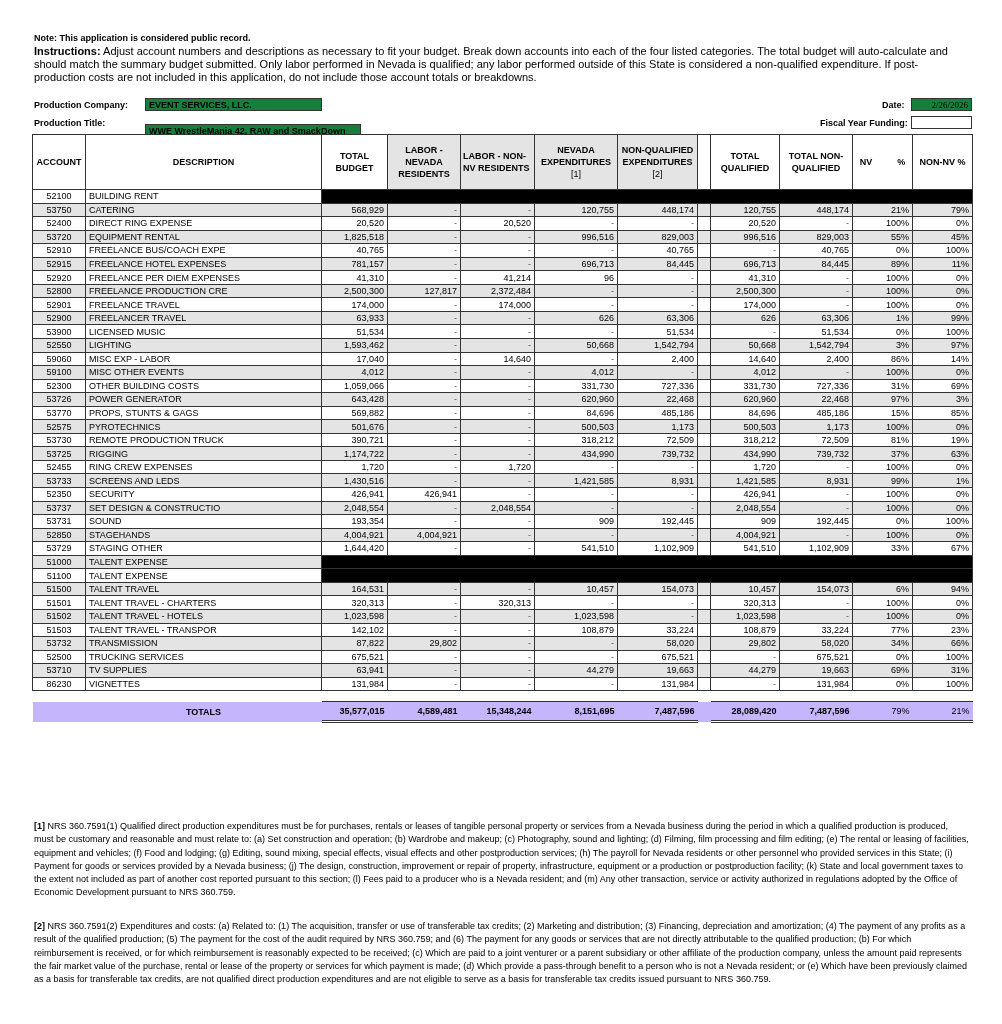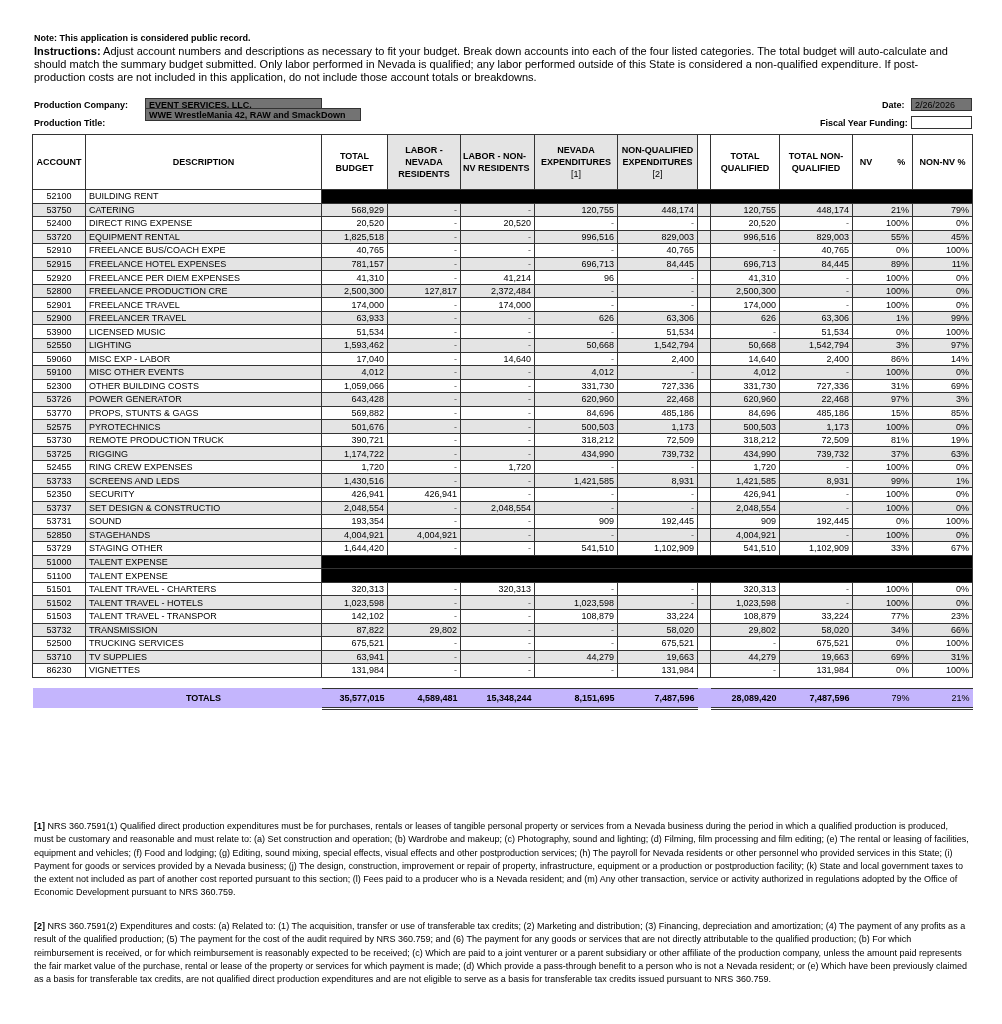--- a/index.html
+++ b/index.html
@@ -1,23 +1,23 @@
 <!DOCTYPE html>
 <html><head>
 <meta charset="utf-8">
 <style>
   html, body { margin:0; padding:0; background:#fff; }
   body { width:1002px; height:1024px; position:relative; font-family:"Liberation Sans", sans-serif; color:#000; overflow:hidden; }
   .note { position:absolute; left:34px; top:33px; font-size:9px; font-weight:bold; }
   .instr { position:absolute; left:34px; top:45px; width:935px; font-size:11px; line-height:13px; }
   .instr b { font-weight:bold; }
   .meta-label { position:absolute; font-size:9px; font-weight:bold; }
-  .meta-box { position:absolute; height:13px; border:1px solid #333; background:#737373; font-size:9px; font-weight:bold; line-height:13px; padding-left:3px; box-sizing:border-box; }
+  .meta-box { position:absolute; height:13px; border:1px solid #333; background:#15803d; font-size:9px; font-weight:bold; line-height:13px; padding-left:3px; box-sizing:border-box; }
   .meta-box.white { background:#fff; }
-  .meta-box.right { text-align:left; padding-right:3px; font-weight:normal; }
+  .meta-box.right { text-align:right; padding-right:3px; font-weight:normal;font-family:Liberation Serif, serif; }
 
   table.budget { position:absolute; left:32px; top:134px; border-collapse:collapse; table-layout:fixed; font-size:9px; }
   table.budget th { border:1px solid #333; font-weight:bold; text-align:center; vertical-align:middle; height:54px; padding:0 2px; line-height:12px; background:#fff; }
   table.budget th.shade { background:#e4e4e4; }
   table.budget th .fn { font-weight:normal; }
   table.budget td { border:1px solid #333; height:12.55px; padding:0 3px; line-height:12px; white-space:nowrap; overflow:hidden; }
   table.budget tr.odd td { background:#e4e4e4; }
   table.budget tr.even td { background:#fff; }
   table.budget td.acct { text-align:center; }
   table.budget td.num { text-align:right; }
@@ -36,21 +36,21 @@
 <body>
 
 <div class="note">Note: This application is considered public record.</div>
 <div class="instr">
   <b>Instructions:</b><span>  Adjust account numbers and descriptions as necessary to fit your budget.  Break down accounts into each of the four listed categories.  The total budget will auto-calculate and should match the summary budget submitted.  Only labor performed in Nevada is qualified; any labor performed outside of this State is considered a non-qualified expenditure.  If post-production costs are not included in this application, do not include those account totals or breakdowns.</span>
 </div>
 
 <div class="meta-label" style="left:34px; top:100px;">Production Company:</div>
 <div class="meta-box" style="left:145px; top:98px; width:177px;">EVENT SERVICES, LLC.</div>
 <div class="meta-label" style="left:34px; top:118px;">Production Title:</div>
-<div class="meta-box" style="left:145px; top:108px; width:216px;">WWE WrestleMania 42, RAW and SmackDown</div>
+<div class="meta-box" style="left:145px; top:124px; width:216px;">WWE WrestleMania 42, RAW and SmackDown</div>
 
 <div class="meta-label" style="left:882px; top:100px;">Date:</div>
 <div class="meta-box right" style="left:911px; top:98px; width:61px;">2/26/2026</div>
 <div class="meta-label" style="left:820px; top:118px;">Fiscal Year Funding:</div>
 <div class="meta-box white" style="left:911px; top:116px; width:61px;"></div>
 
 <table class="budget">
   <colgroup>
     <col style="width:53px">
       <col style="width:236px">
@@ -454,20 +454,34 @@
       <tr class="odd">
         <td class="acct">51000</td>
         <td>TALENT EXPENSE</td>
         <td colspan="10" class="redact"></td>
       </tr>
       <tr class="even">
         <td class="acct">51100</td>
         <td>TALENT EXPENSE</td>
         <td colspan="10" class="redact"></td>
       </tr>
+      <tr class="odd">
+        <td class="acct">51500</td>
+        <td>TALENT TRAVEL</td>
+        <td class="num">164,531</td>
+        <td class="num dash">-</td>
+        <td class="num dash">-</td>
+        <td class="num">10,457</td>
+        <td class="num">154,073</td>
+        <td class="gap"></td>
+        <td class="num">10,457</td>
+        <td class="num">154,073</td>
+        <td class="num">6%</td>
+        <td class="num">94%</td>
+      </tr>
       <tr class="even">
         <td class="acct">51501</td>
         <td>TALENT TRAVEL - CHARTERS</td>
         <td class="num">320,313</td>
         <td class="num dash">-</td>
         <td class="num">320,313</td>
         <td class="num dash">-</td>
         <td class="num dash">-</td>
         <td class="gap"></td>
         <td class="num">320,313</td>

